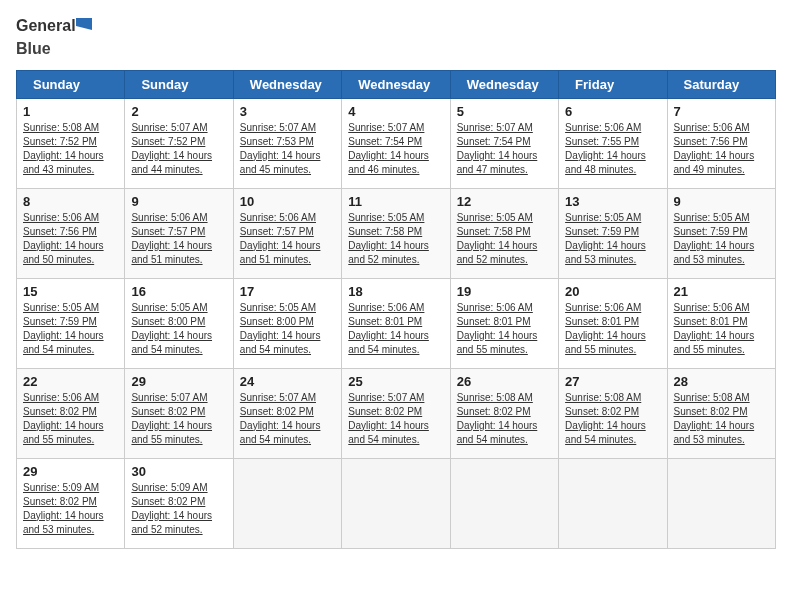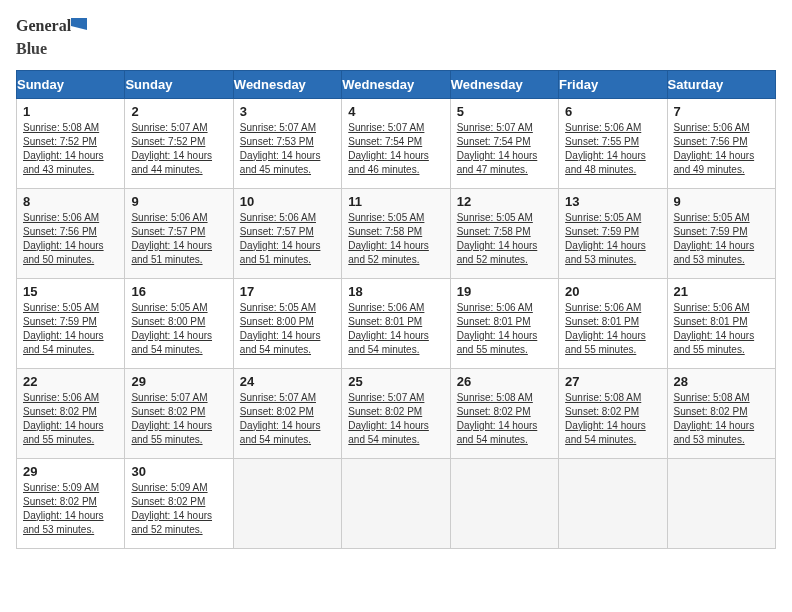--- a/index.html
+++ b/index.html
@@ -34,21 +34,21 @@
       color: #555;
     }
     .calendar {
       width: 100%;
       border-collapse: collapse;
       border: 1px solid #ccc;
     }
     .calendar th {
       background-color: #2a6db5;
       color: white;
-      padding: 6px 0;
+      padding: 6px 16px;
       font-size: 13px;
       font-weight: bold;
       text-align: left;
       border: 1px solid #1f5a9a;
     }
     .calendar td {
       vertical-align: top;
       padding: 5px 6px;
       border: 1px solid #ccc;
       font-size: 10.5px;
@@ -74,21 +74,21 @@
       text-decoration: underline;
     }
     .row-alt td {
       background: #f9f9f9;
     }
   </style>
 </head>
 <body>
 
 <div class="header-area">
-  <div class="logo" style="flex-direction: column; align-items: flex-start; line-height: 1.1; font-family: Liberation Serif, serif;">
+  <div class="logo" style="flex-direction: column; align-items: flex-start; line-height: 1.1;">
       <div style="display: flex; align-items: center;">
         <span style="font-size: 16px; font-weight: bold; color: rgb(51, 51, 51);">General</span>
         <svg width="16" height="20" viewBox="0 0 16 20">
           <polygon points="0,2 16,2 16,14 0,10" fill="#2a6db5"></polygon>
         </svg>
       </div>
       <span style="font-size: 16px; font-weight: bold; color: #404040;">Blue</span>
     </div>
   <div class="title-area">
     <div class="month-year"></div>

